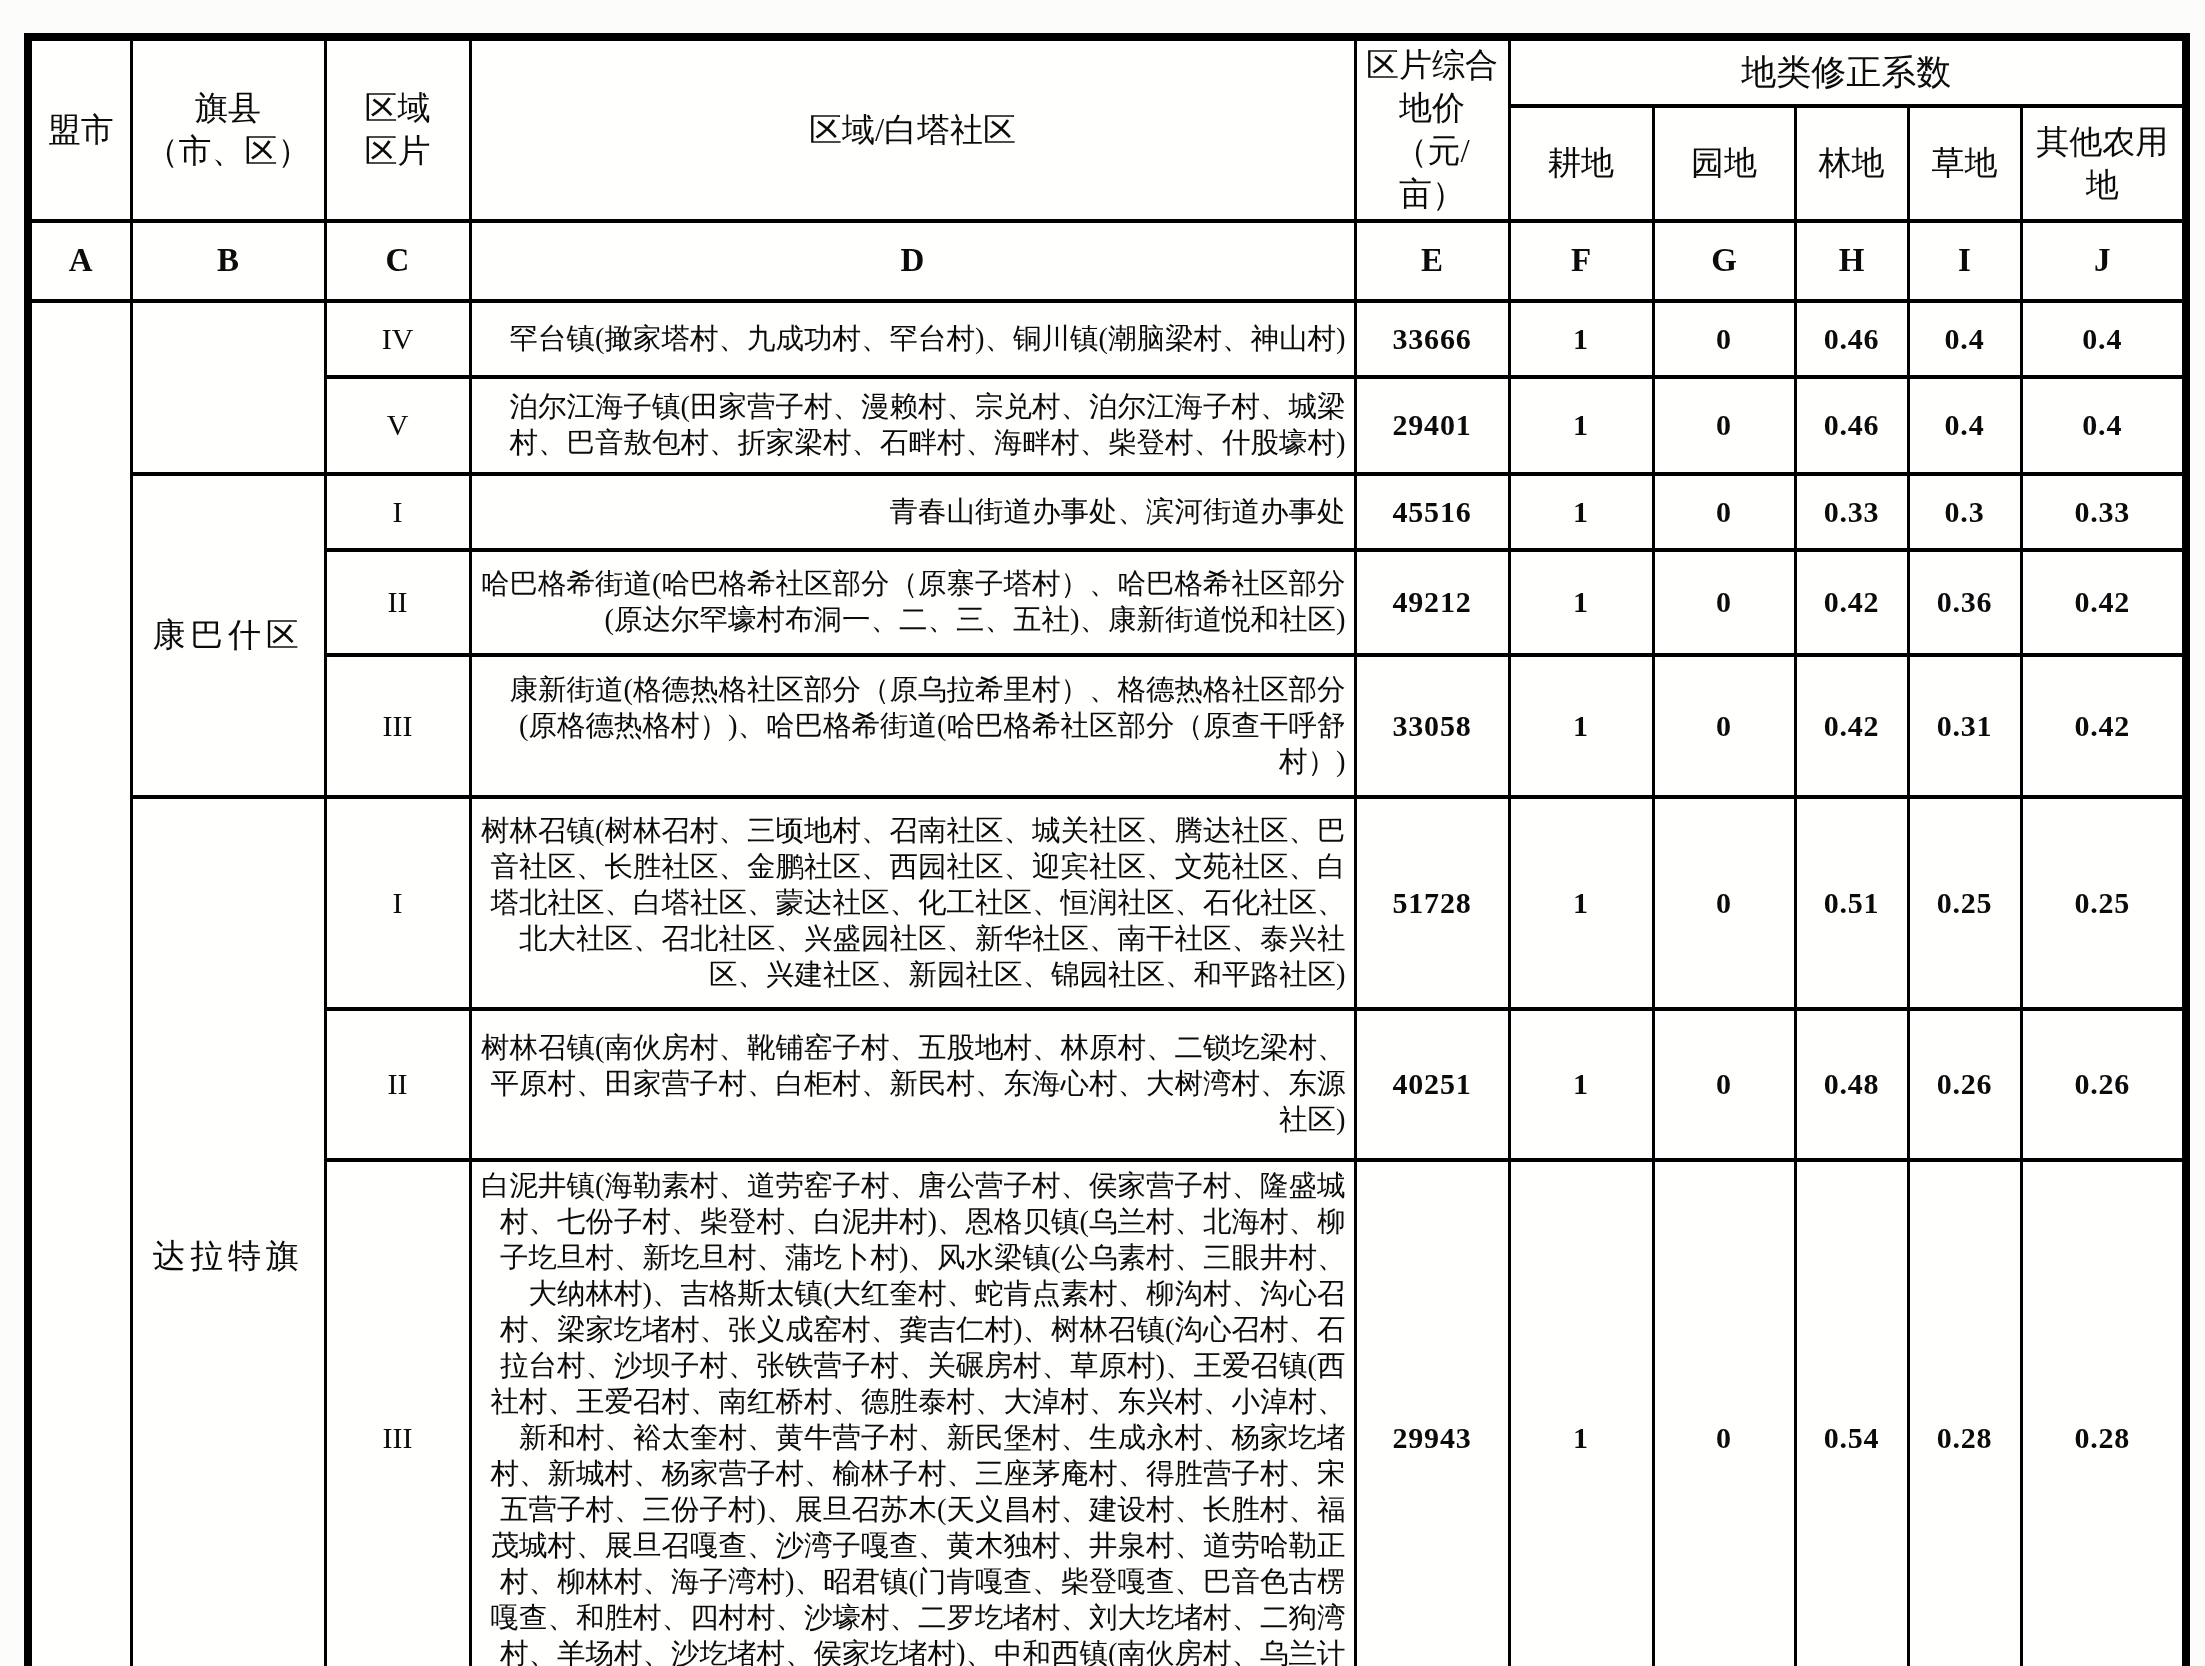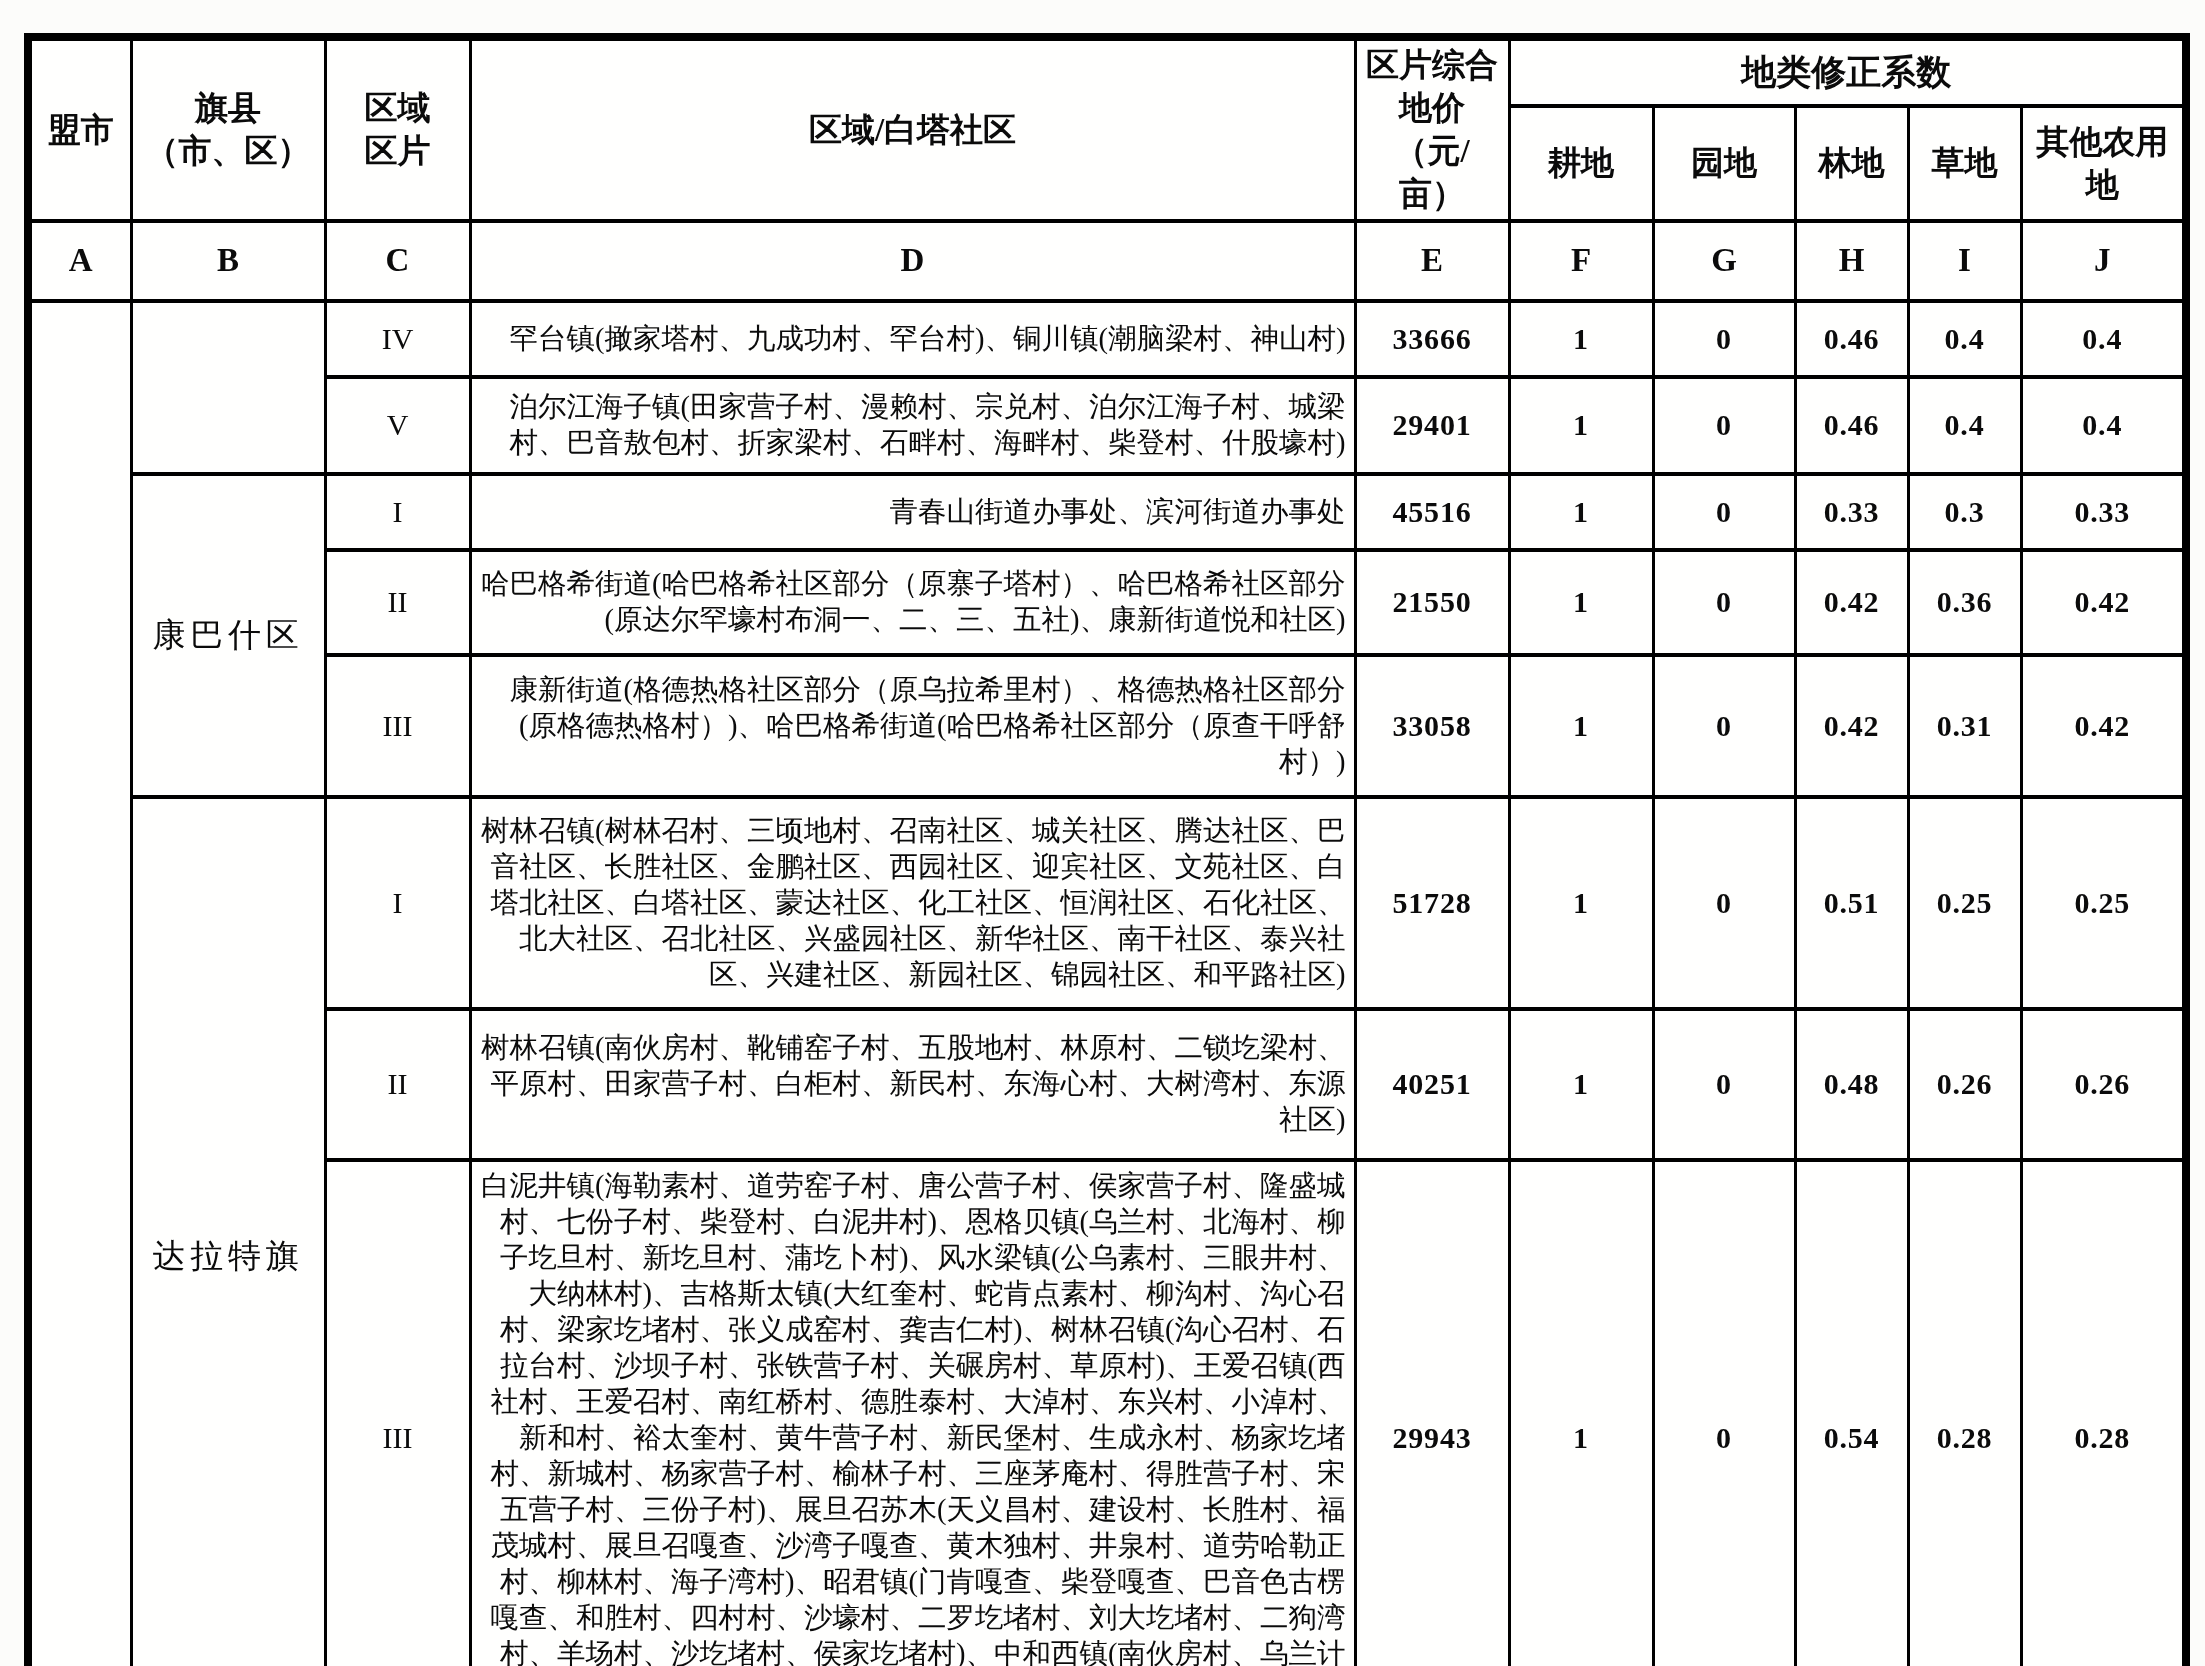--- a/index.html
+++ b/index.html
@@ -25,21 +25,21 @@
     border-bottom-width:4.8px;
     vertical-align:middle;
     text-align:center;
     padding:3.2px 6.3px;
     overflow:hidden;
   }
   .hdr{
     font-size:33px;
     line-height:1.3;
     white-space:pre-line;
-    font-weight:bold;
+    font-weight:normal;
   }
   .grp-hdr{font-size:35px;}
   .letter{font-size:33px;font-weight:bold;}
   .county{font-size:33px;letter-spacing:4.8px;}
   .zone{font-size:30px;}
   .desc{
     text-align:right;
     font-size:28.5px;
     line-height:36px;
     padding:6.3px 8px;
@@ -131,21 +131,21 @@
       <td class="num">1</td>
       <td class="num">0</td>
       <td class="num">0.33</td>
       <td class="num">0.3</td>
       <td class="num">0.33</td>
     </tr>
 
     <tr style="height:105px">
       <td class="zone">II</td>
       <td class="desc">哈巴格希街道(哈巴格希社区部分（原寨子塔村）、哈巴格希社区部分(原达尔罕壕村布洞一、二、三、五社)、康新街道悦和社区)</td>
-      <td class="num">21550</td>
+      <td class="num">49212</td>
       <td class="num">1</td>
       <td class="num">0</td>
       <td class="num">0.42</td>
       <td class="num">0.36</td>
       <td class="num">0.42</td>
     </tr>
 
     <tr style="height:142px">
       <td class="zone">III</td>
       <td class="desc">康新街道(格德热格社区部分（原乌拉希里村）、格德热格社区部分(原格德热格村）)、哈巴格希街道(哈巴格希社区部分（原查干呼舒村）)</td>

